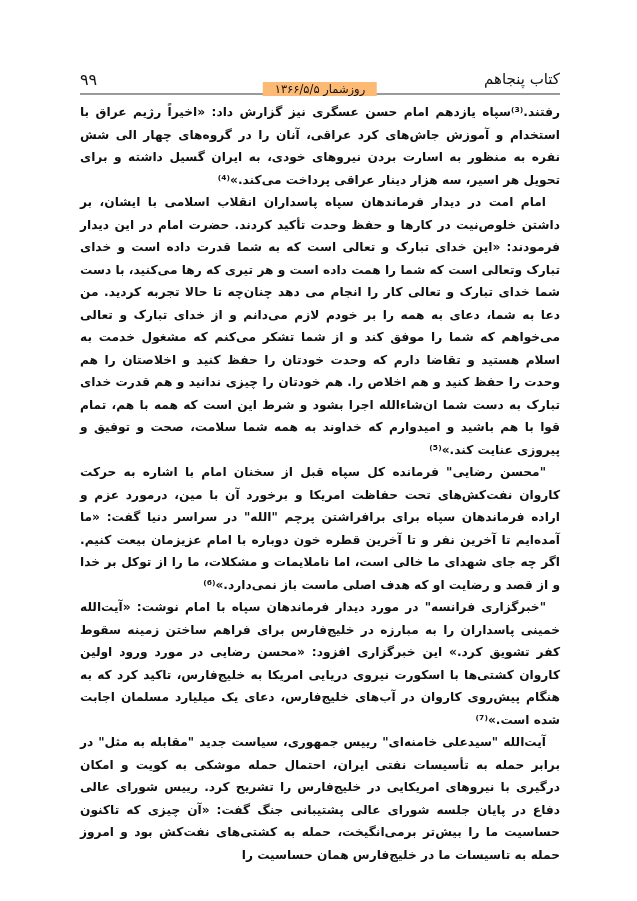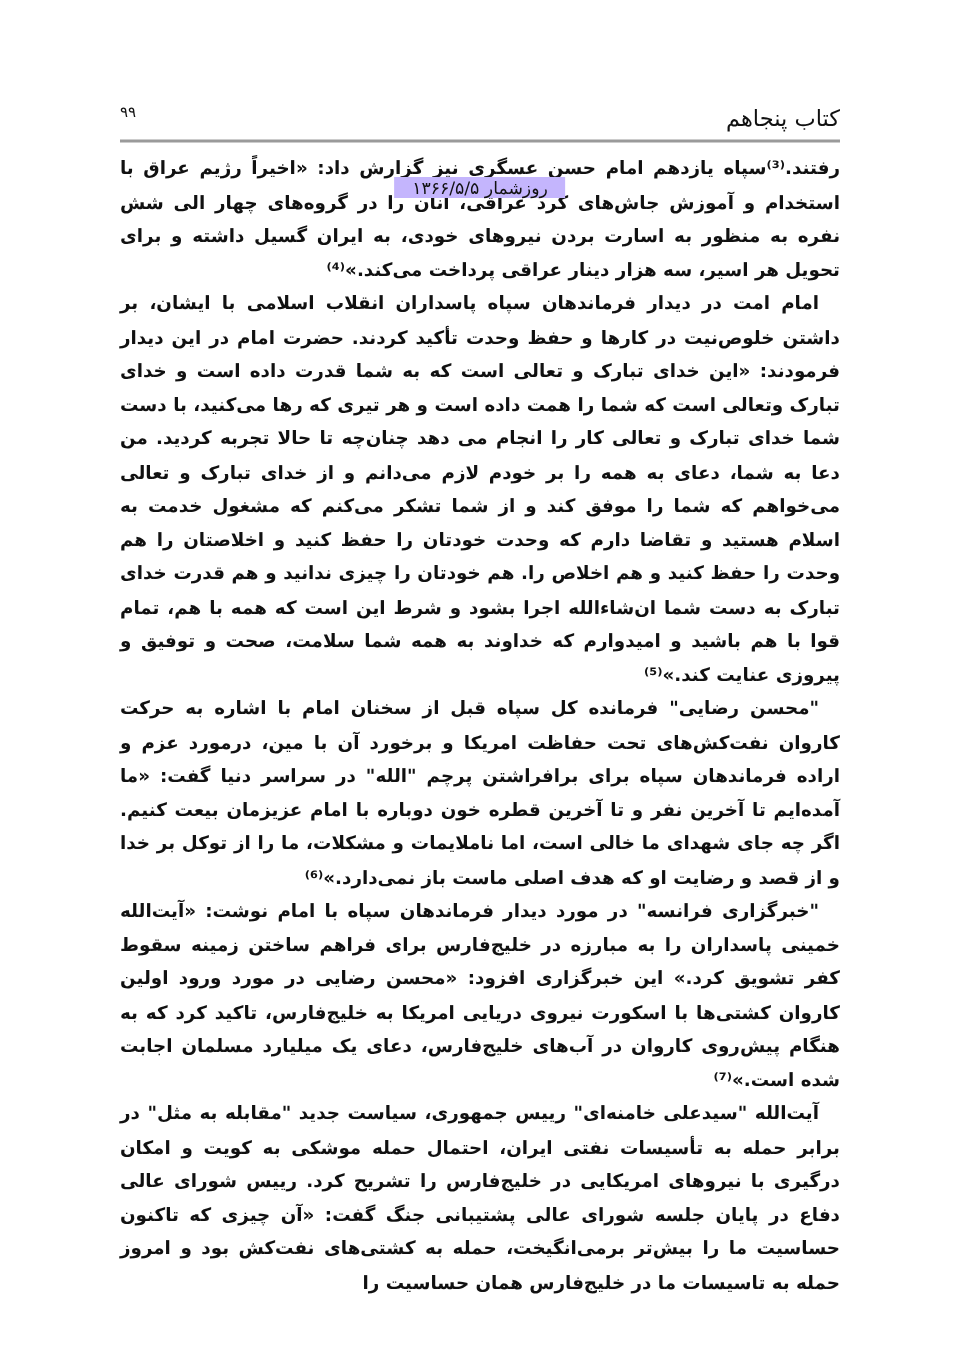--- a/index.html
+++ b/index.html
@@ -1,24 +1,24 @@
 <!DOCTYPE html>
 <html><head>
 <meta charset="utf-8">
 <style>
   html, body { margin:0; padding:0; background:#ffffff; }
   body { width:637px; height:901px; position:relative; overflow:hidden;
          font-family:"DejaVu Sans", sans-serif; color:#111; }
   .page { position:absolute; left:80px; top:64px; width:480px; direction:rtl; }
   .header { position:relative; height:30px; }
   .hdr-book { position:absolute; right:0; top:6px; font-size:15px; }
-  .hdr-page { position:absolute; left:0; top:6px; font-size:10px; }
+  .hdr-page { position:absolute; left:0; top:6px; font-size:16px; }
   .hdr-line { position:absolute; left:0; right:0; top:29px; height:2px; background:#9a9a9a; }
   .hdr-date { position:absolute; left:50%; transform:translateX(-50%); top:18px; font-size:11.5px;
-              background:#c4b5fd; padding:0 12px; white-space:nowrap;margin-top:36px; }
+              background:#fdba74; padding:0 12px; white-space:nowrap; }
   .body { margin-top:7px; font-size:12.2px; line-height:22.5px; text-align:justify; text-align-last:right; }
   .body p { margin:0;font-weight:bold; }
   .indent { text-indent:14px; }
   .entry-num { font-size:16px; margin:7px 0 0 0; line-height:26px; }
 </style>
 </head>
 <body>
 
 <div class="page">
   <div class="header">

